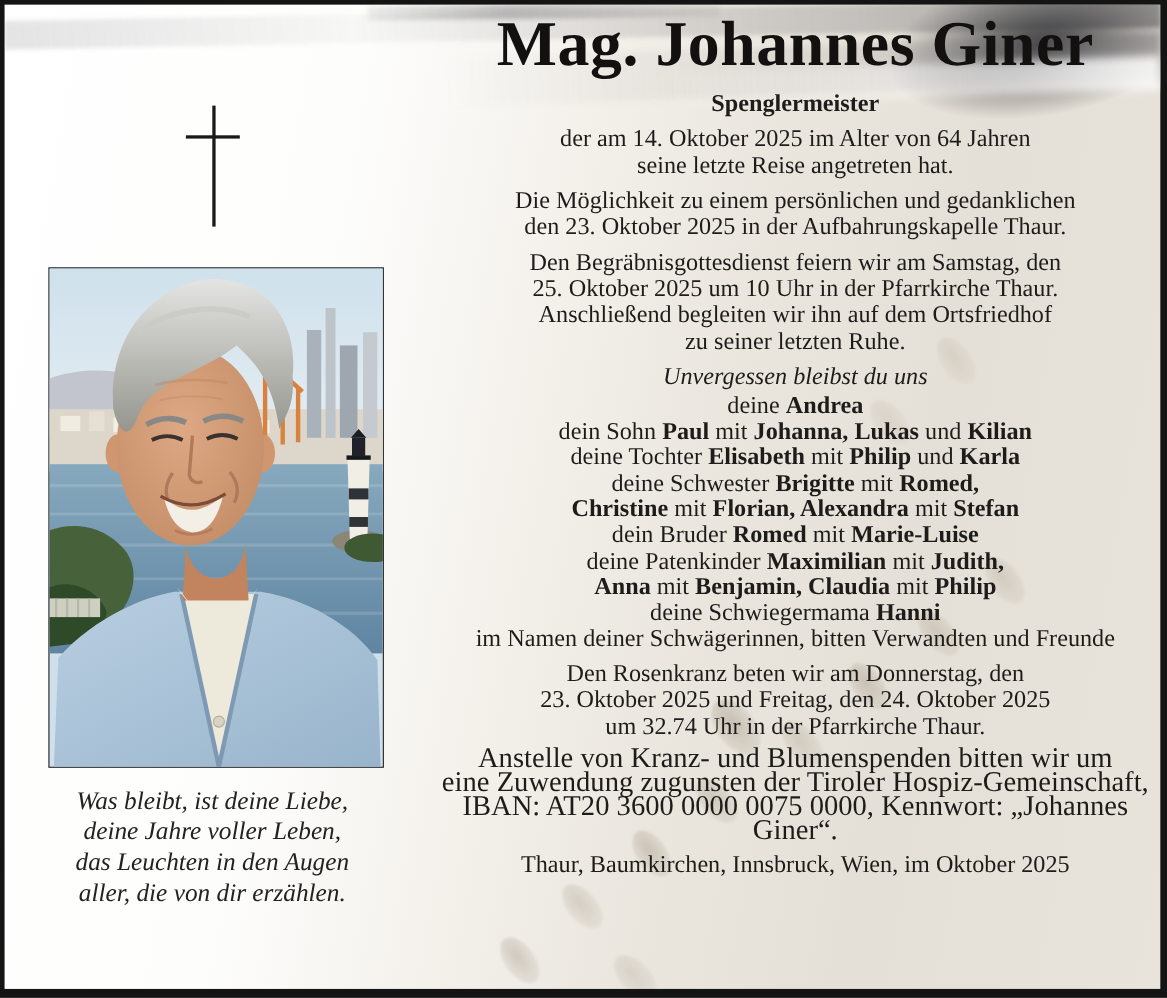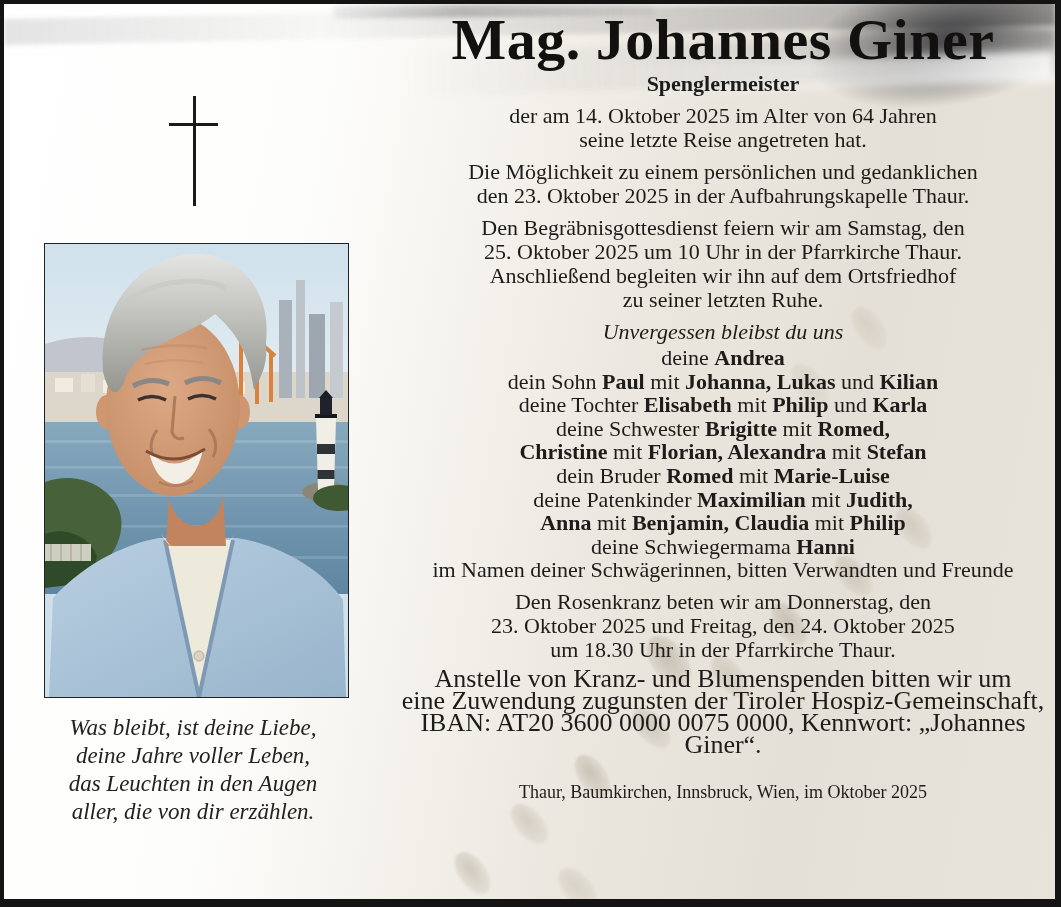--- a/index.html
+++ b/index.html
@@ -44,26 +44,26 @@
   
   .photo{position:absolute;left:40px;top:239px;width:303px;height:453px;
     border:1.5px solid #222;box-sizing:content-box;background:#cfe0ea;}
   
   .quote{position:absolute;left:24px;top:710px;width:330px;text-align:center;
     font-style:italic;font-size:23px;line-height:28px;color:#232220;}
   
   .r-col{position:absolute;left:386px;top:0;width:666px;text-align:center;}
   .intro{margin-top:20px;font-size:22px;line-height:24px;}
   .name{margin-top:5px;font-size:58px;line-height:62px;font-weight:bold;color:#121110;letter-spacing:.5px;}
-  .prof{margin-top:0;font-size:22px;line-height:25px;font-weight:bold;}
+  .prof{margin-top:10px;font-size:22px;line-height:25px;font-weight:bold;}
   .para{margin-top:8px;font-size:22px;line-height:24px;}
   .remember{margin-top:8px;font-size:22px;line-height:24px;font-style:italic;}
   .mourners{margin-top:2px;font-size:22px;line-height:23.6px;}
   .donation{margin-top:6px;font-size:26px;line-height:22px;}
-  .closing{margin-top:24px;font-size:18px;line-height:24px;}
+  .closing{margin-top:8px;font-size:22px;line-height:24px;}
   .b{font-weight:bold;}
 </style>
 </head>
 <body>
 
 <div class="card">
 
   <div class="surf">
     <div class="streak0"></div>
     <div class="streak1"></div>
@@ -228,21 +228,21 @@
         <div><span class="b">Christine</span><span> mit </span><span class="b">Florian, Alexandra</span><span> mit </span><span class="b">Stefan</span></div>
         <div><span>dein Bruder </span><span class="b">Romed</span><span> mit </span><span class="b">Marie-Luise</span></div>
         <div><span>deine Patenkinder </span><span class="b">Maximilian</span><span> mit </span><span class="b">Judith,</span></div>
         <div><span class="b">Anna</span><span> mit </span><span class="b">Benjamin, Claudia</span><span> mit </span><span class="b">Philip</span></div>
         <div><span>deine Schwiegermama </span><span class="b">Hanni</span></div>
         <div><span>im Namen deiner Schwägerinnen, bitten Verwandten und Freunde</span></div>
       </div>
     <div class="para">
         <div>Den Rosenkranz beten wir am Donnerstag, den</div>
         <div>23. Oktober 2025 und Freitag, den 24. Oktober 2025</div>
-        <div>um 18.30 Uhr in der Pfarrkirche Thaur.</div>
+        <div>um 32.74 Uhr in der Pfarrkirche Thaur.</div>
       </div>
     <div class="donation">
         <div>Anstelle von Kranz- und Blumenspenden bitten wir um</div>
         <div>eine Zuwendung zugunsten der Tiroler Hospiz-Gemeinschaft,</div>
         <div>IBAN: AT20 3600 0000 0075 0000, Kennwort: „Johannes Giner“.</div>
       </div>
     <div class="closing">Thaur, Baumkirchen, Innsbruck, Wien, im Oktober 2025</div>
   </div>
 
 </div>

